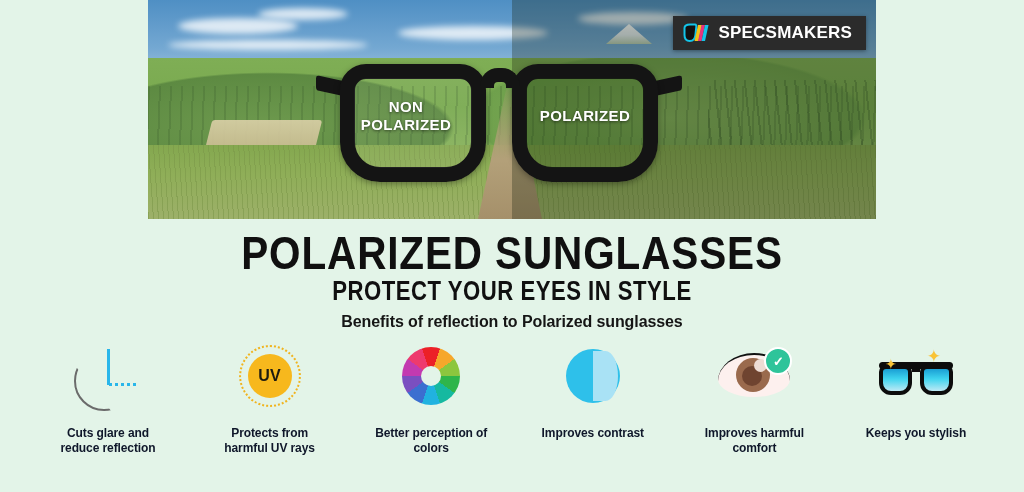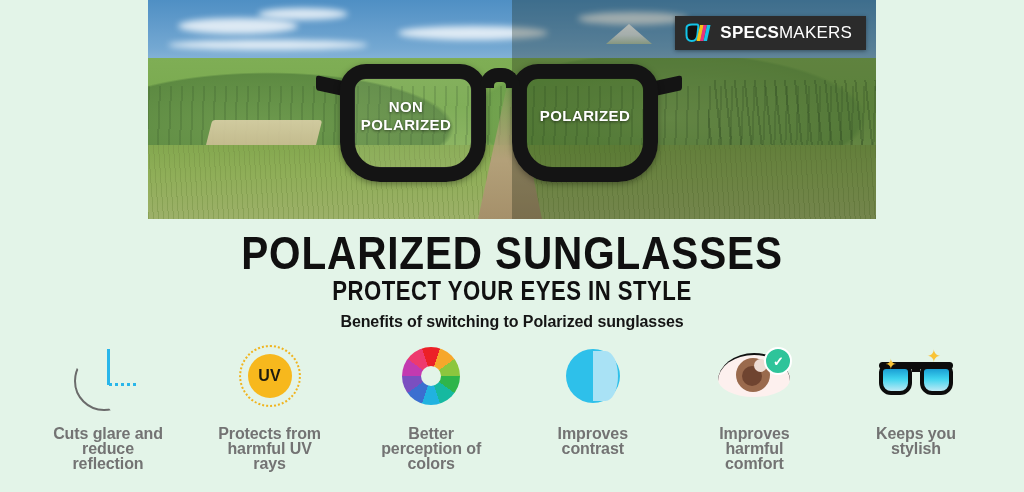--- a/index.html
+++ b/index.html
@@ -125,21 +125,21 @@
     background:#2b2b2b;padding:7px 14px 7px 10px;
     display:flex;align-items:flex-end;gap:9px;
     box-shadow:0 1px 4px rgba(0,0,0,.4);
   }
   .logo-mark{width:26px;height:20px;position:relative;flex:0 0 auto;}
   .logo-text{
     font-size:17px;letter-spacing:.2px;color:#ffffff;white-space:nowrap;
     display:flex;align-items:baseline;
   }
   .logo-text .b{font-weight:700;}
-  .logo-text .l{font-weight:400;}
+  .logo-text .l{font-weight:700;}
 
   
   .title{
     position:absolute;left:0;top:226px;width:1024px;text-align:center;
     font-size:46px;font-weight:700;letter-spacing:1px;color:#101010;
     transform:scaleX(.88);transform-origin:center;
     font-family:"Liberation Sans", sans-serif;
   }
   .subtitle{
     position:absolute;left:0;top:276px;width:1024px;text-align:center;
@@ -152,22 +152,22 @@
   }
 
   
   .benefits{
     position:absolute;left:52px;top:340px;width:920px;
     display:flex;justify-content:space-between;align-items:flex-start;
   }
   .benefit{width:112px;display:flex;flex-direction:column;align-items:center;}
   .icon-wrap{height:72px;display:flex;align-items:center;justify-content:center;}
   .benefit-label{
-    margin-top:14px;text-align:center;font-size:16px;font-weight:700;
-    line-height:15px;color:#737373;letter-spacing:-.1px;
+    margin-top:14px;text-align:center;font-size:12px;font-weight:700;
+    line-height:15px;color:#0f172a;letter-spacing:-.1px;
   }
 
   
   .ico-glare{position:relative;width:64px;height:62px;}
   .ico-glare .vline{position:absolute;left:31px;top:4px;width:3px;height:36px;background:#29b6ea;}
   .ico-glare .hdots{
     position:absolute;left:33px;top:38px;width:30px;height:3px;
     background-image:repeating-linear-gradient(to right,#29b6ea 0 3px,rgba(0,0,0,0) 3px 6px);
   }
   .ico-glare .arc{
@@ -359,21 +359,21 @@
       </span>
       <span class="logo-text">
         <span class="b">SPECS</span>
           <span class="l">MAKERS</span>
       </span>
     </div>
   </div>
 
   <div class="title">POLARIZED SUNGLASSES</div>
   <div class="subtitle">PROTECT YOUR EYES IN STYLE</div>
-  <div class="tagline">Benefits of switching to Polarized sunglasses</div>
+  <div class="tagline">Benefits of reflection to Polarized sunglasses</div>
 
   <div class="benefits">
 
     <div class="benefit">
       <div class="icon-wrap">
         <div class="ico-glare">
           <div class="arc"></div>
           <div class="vline"></div>
           <div class="hdots"></div>
         </div>

